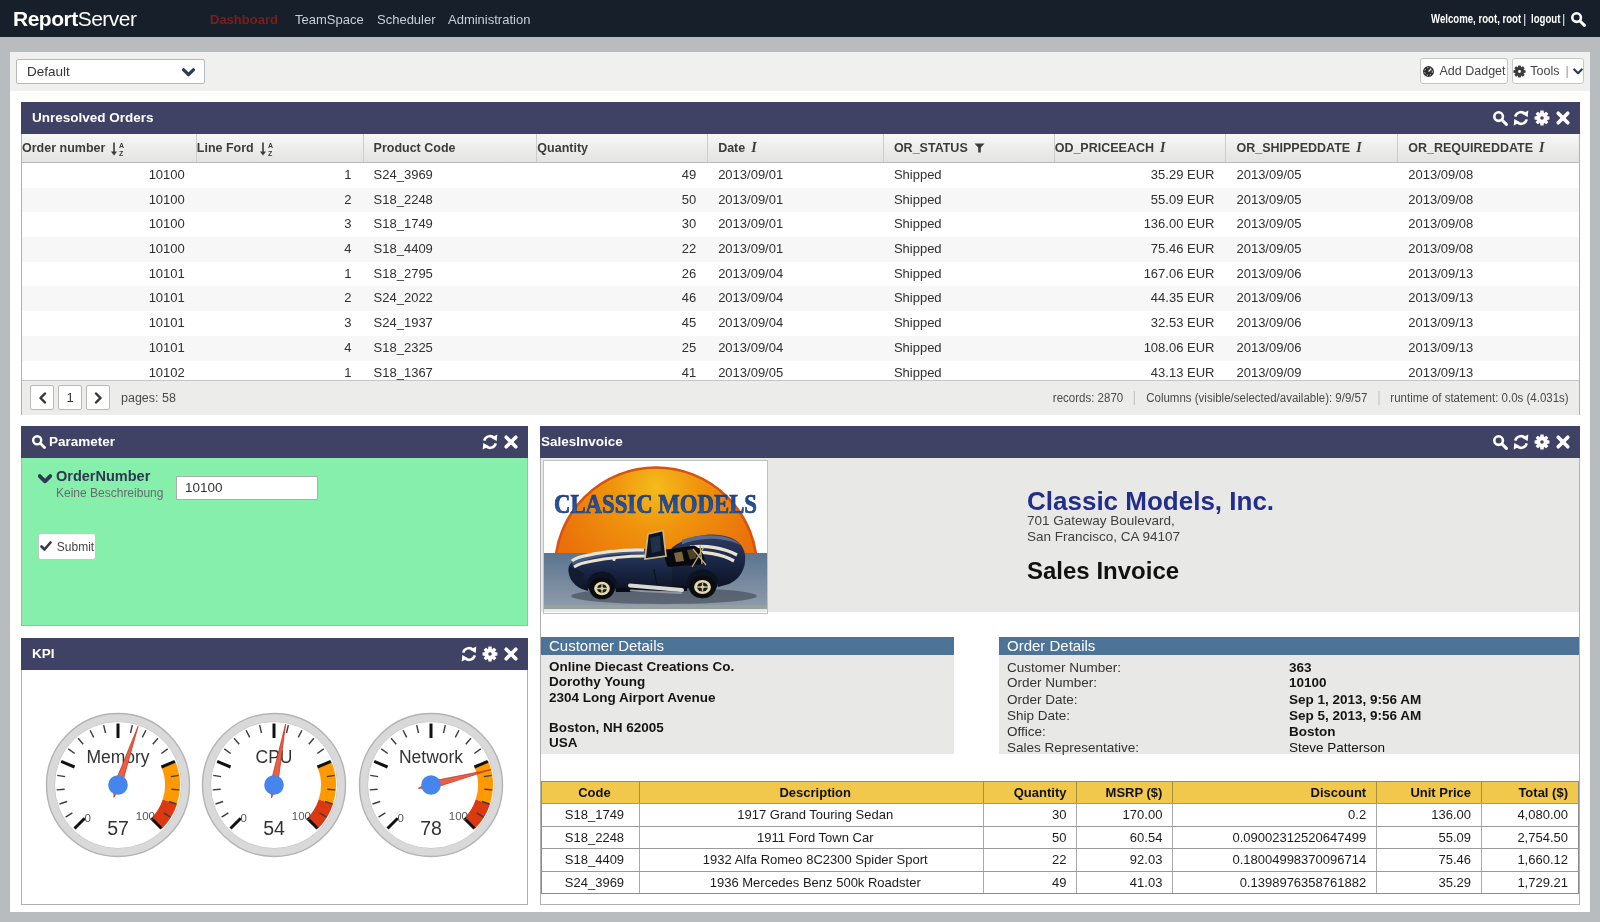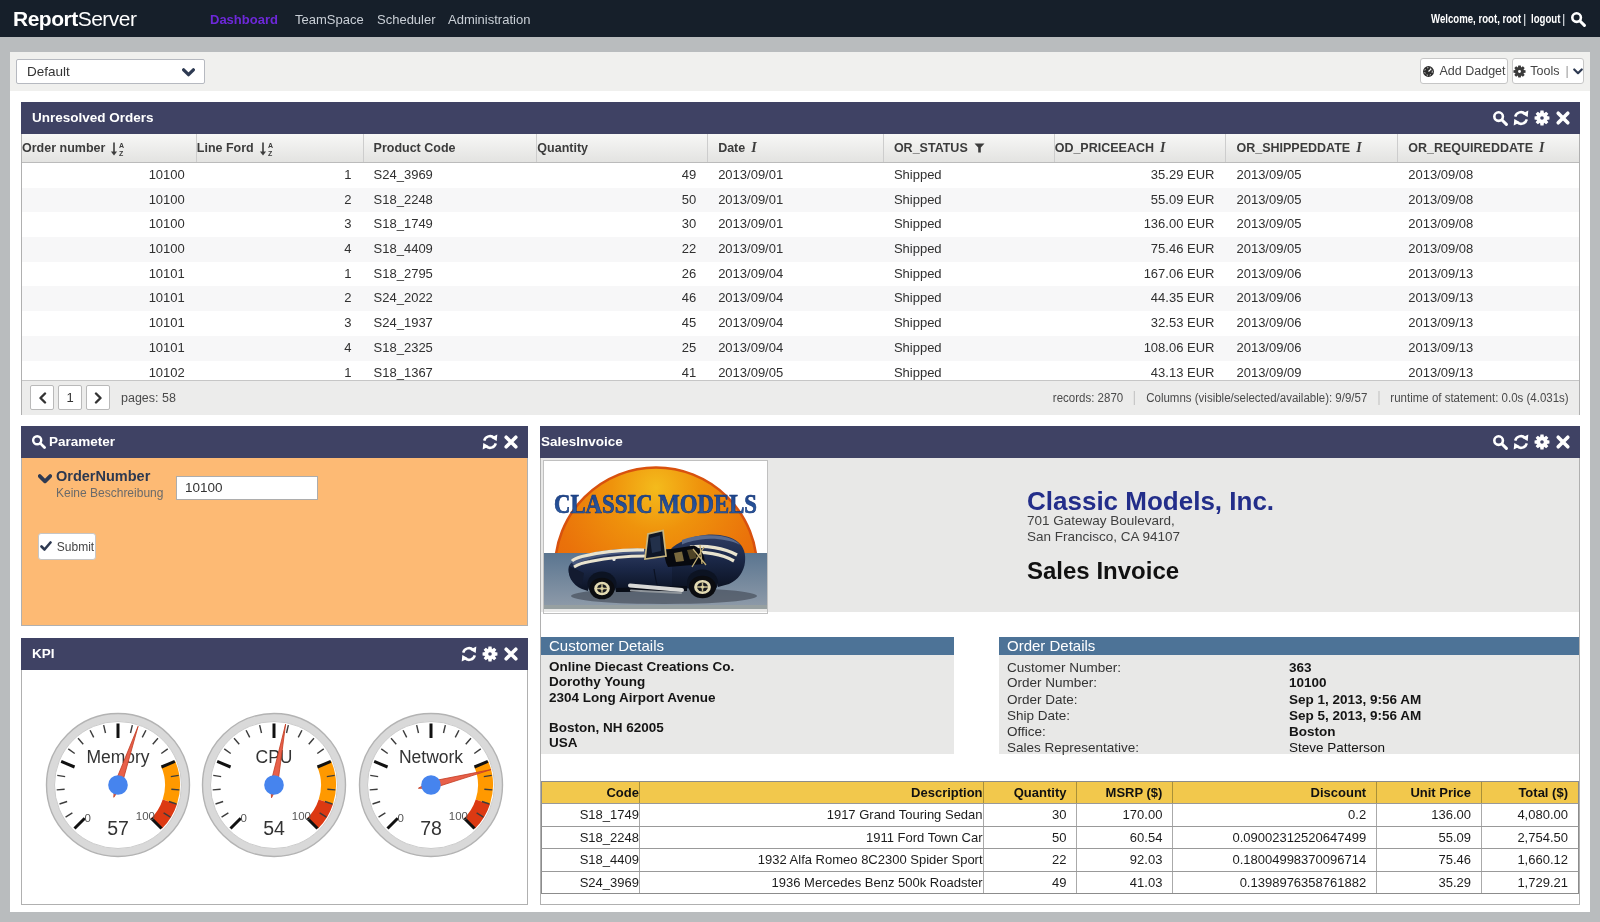--- a/index.html
+++ b/index.html
@@ -1,21 +1,21 @@
 <!DOCTYPE html>
 <html><head><meta charset="utf-8"><style>
 *{margin:0;padding:0;box-sizing:border-box}
 html,body{width:1600px;height:922px}
 body{position:relative;background:#b9bcbe;font-family:"Liberation Sans",sans-serif;overflow:hidden}
 .abs{position:absolute}
 .nav{left:0;top:0;width:1600px;height:37px;background:#161f2a}
 .logo{left:13px;top:0;height:37px;line-height:38px;color:#fff;font-size:21px;letter-spacing:-0.5px}
 .logo b{font-weight:bold}
 .menu{top:0;height:37px;line-height:39px;font-size:13px;color:#c9cfd6}
-.menu.on{color:#6d28d9;font-weight:bold}
+.menu.on{color:#7f1d1d;font-weight:bold}
 .cond{top:0;height:37px;line-height:38px;color:#fff;font-size:12.5px;font-weight:bold;transform:scaleX(0.77);transform-origin:0 50%;white-space:nowrap}
 .nsep{top:0;height:37px;line-height:37px;color:#dfe3e7;font-size:13px}
 .container{left:10px;top:52px;width:1580px;height:860px;background:#fff}
 .toolbar{left:10px;top:52px;width:1580px;height:39px;background:#f0f0ee}
 .sel{left:16px;top:59px;width:189px;height:25px;background:#fff;border:1px solid #b6b9c0;border-radius:2px;
  font-size:13.5px;color:#333;line-height:23px;padding-left:10px}
 .sel svg{position:absolute;right:9px;top:8px}
 .btn{white-space:nowrap;height:26px;background:#fff;border:1px solid #c6c6c6;border-radius:3px;display:flex;align-items:center;
  justify-content:center;font-size:12.5px;color:#444}
 .phead{background:#3f4264;height:32px}
@@ -30,32 +30,32 @@
 .ital{font-family:"Liberation Serif",serif;font-style:italic;font-size:14px;margin-left:6px}
 .drow{display:flex;height:24.7px;line-height:24.7px;background:#fff}
 .drow.odd{background:#f7f7f8}
 .dc{font-size:13px;color:#303030;white-space:nowrap;overflow:hidden}
 .dc.l{text-align:left;padding-left:10px}
 .dc.r{text-align:right;padding-right:12px}
 .ofoot{background:#ececeb;border-top:1px solid #c6c6c6;display:flex;align-items:center;font-size:12.5px;color:#4a4a4a}
 .pgbtn{width:24px;height:25px;background:#fff;border:1px solid #b9b9b9;border-radius:2px;display:flex;
  align-items:center;justify-content:center}
 .vsep{width:1px;height:14px;background:#bbb}
-.ebody{background:#fdba74;border:1px solid #b0b0b0;border-top:none}
+.ebody{background:#86efac;border:1px solid #b0b0b0;border-top:none}
 .wbody{background:#fff;border:1px solid #b0b0b0;border-top:none}
 .inp{background:#fff;border:1px solid #adadad;font-size:13.5px;color:#333;padding-left:8px}
 .sbar{background:#4d7397;color:#fff;font-size:15px;line-height:18px;padding-left:8px}
 .gray{background:#e8e8e7}
 .ivhead{display:flex;background:#f2c84c;border:1px solid #8c8c8c;border-bottom:none}
 .ivhead .ivc{height:21px;line-height:21px;font-size:13px;color:#111;border-right:1px solid #a99038}
 .ivrow{display:flex;background:#fff;border-left:1px solid #8c8c8c;border-right:1px solid #8c8c8c;border-top:1px solid #999}
 .ivrow:last-child{border-bottom:1px solid #8c8c8c}
 .ivrow .ivc{height:21.6px;line-height:21.6px;font-size:13px;color:#1c1c1c;border-right:1px solid #aaa}
 .ivc{white-space:nowrap;overflow:hidden}
-.ivc.l{text-align:right;padding-left:8px}
+.ivc.l{text-align:center;padding-left:8px}
 .ivc.r{text-align:right;padding-right:10px}
 .ivc:last-child{border-right:none}
 </style></head><body>
 <div class="abs nav"></div>
 <div class="abs logo"><b>Report</b>Server</div>
 <div class="abs menu on" style="left:210px">Dashboard</div>
 <div class="abs menu" style="left:295px">TeamSpace</div>
 <div class="abs menu" style="left:377px">Scheduler</div>
 <div class="abs menu" style="left:448px">Administration</div>
 <div class="abs cond" style="left:1431px;width:114px">Welcome, root, root</div>

